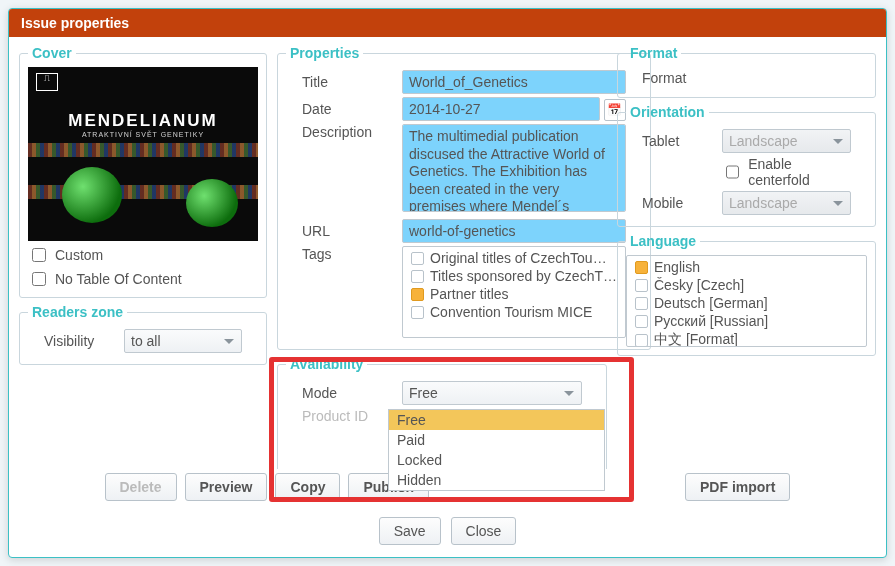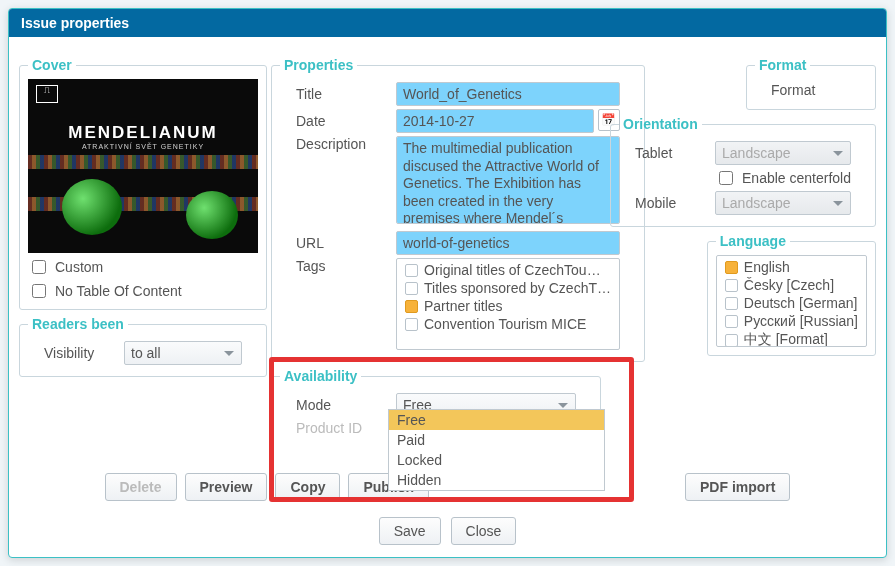--- a/index.html
+++ b/index.html
@@ -4,31 +4,31 @@
 <style>
   * { box-sizing: border-box; font-family: "Segoe UI", "Helvetica Neue", Arial, sans-serif; }
   body { margin: 0; width: 895px; height: 566px; background: #f0f5f8; overflow: hidden; position: relative; }
   .dialog {
     position: absolute; left: 8px; top: 8px; right: 8px; bottom: 8px;
     background: #fff; border: 1px solid #3cc0c5; border-radius: 4px;
     box-shadow: 0 2px 8px rgba(0,0,0,.15);
     display: flex; flex-direction: column;
   }
   .dialog-title {
-    background: #0369a1; color: #fff; font-weight: bold; font-size: 14px;
+    background: #c2410c; color: #fff; font-weight: bold; font-size: 14px;
     padding: 6px 12px; border-radius: 3px 3px 0 0;
   }
   .dialog-body {
-    flex: 1; padding: 20px 10px 4px 10px; display: flex; gap: 4px;
+    flex: 1; padding: 8px 10px 4px 10px; display: flex; gap: 10px;
     overflow: hidden;
   }
   .col { display: flex; flex-direction: column; gap: 6px; }
   .col-left   { width: 248px; }
   .col-mid    { width: 330px; }
-  .col-right  { flex: 1; align-items: flex-end; }
+  .col-right  { flex: 1; }
   fieldset {
     border: 1px solid #c9d6dd; border-radius: 3px; margin: 0; padding: 6px 8px 8px 8px;
   }
   legend {
     color: #3cc0c5; font-weight: bold; font-size: 14px; padding: 0 4px;
   }
   .cover-img {
     width: 100%; height: 174px; background: #0a0a0a; position: relative;
     display: flex; flex-direction: column; align-items: center; justify-content: flex-start;
     color: #fff; overflow: hidden;
@@ -58,21 +58,21 @@
   textarea { height: 88px; resize: none; overflow-y: scroll; line-height: 1.25; }
   .select {
     position: relative; padding-right: 22px; background: linear-gradient(#fafbfc,#eef1f4);
     height: 24px; line-height: 16px;
   }
   .select::after {
     content: ""; position: absolute; right: 7px; top: 9px;
     border: 5px solid transparent; border-top-color: #8a949c;
   }
   .select.disabled { background: linear-gradient(#f1f3f5,#e6e9ec); color:#aaa; }
-  .date-wrap { display:flex; gap:4px; align-items:flex-start; }
+  .date-wrap { display:flex; gap:4px; align-items:flex-end; }
   .date-wrap input { flex:1; }
   .cal-btn {
     width: 22px; height: 22px; border:1px solid #b8c2ca; border-radius:2px;
     background:#fff; display:flex; align-items:center; justify-content:center;
     color:#3cc0c5; font-size:12px; cursor:pointer;
   }
   .tag-list, .lang-list {
     border:1px solid #c0c9d0; border-radius:2px; height: 92px; overflow-y: scroll;
     padding: 2px 0;
   }
@@ -125,21 +125,21 @@
           <input type="checkbox" style="">
           <span>Custom</span>
         </label>
         <label class="check-row">
           <input type="checkbox" style="">
           <span>No Table Of Content</span>
         </label>
       </fieldset>
 
       <fieldset>
-        <legend>Readers been</legend>
+        <legend>Readers zone</legend>
         <div class="form-row">
           <div class="lbl" style="width:80px">Visibility</div>
           <div class="val">
             <div class="select">
               <span>to all</span>
             </div>
           </div>
         </div>
       </fieldset>
     </div>

